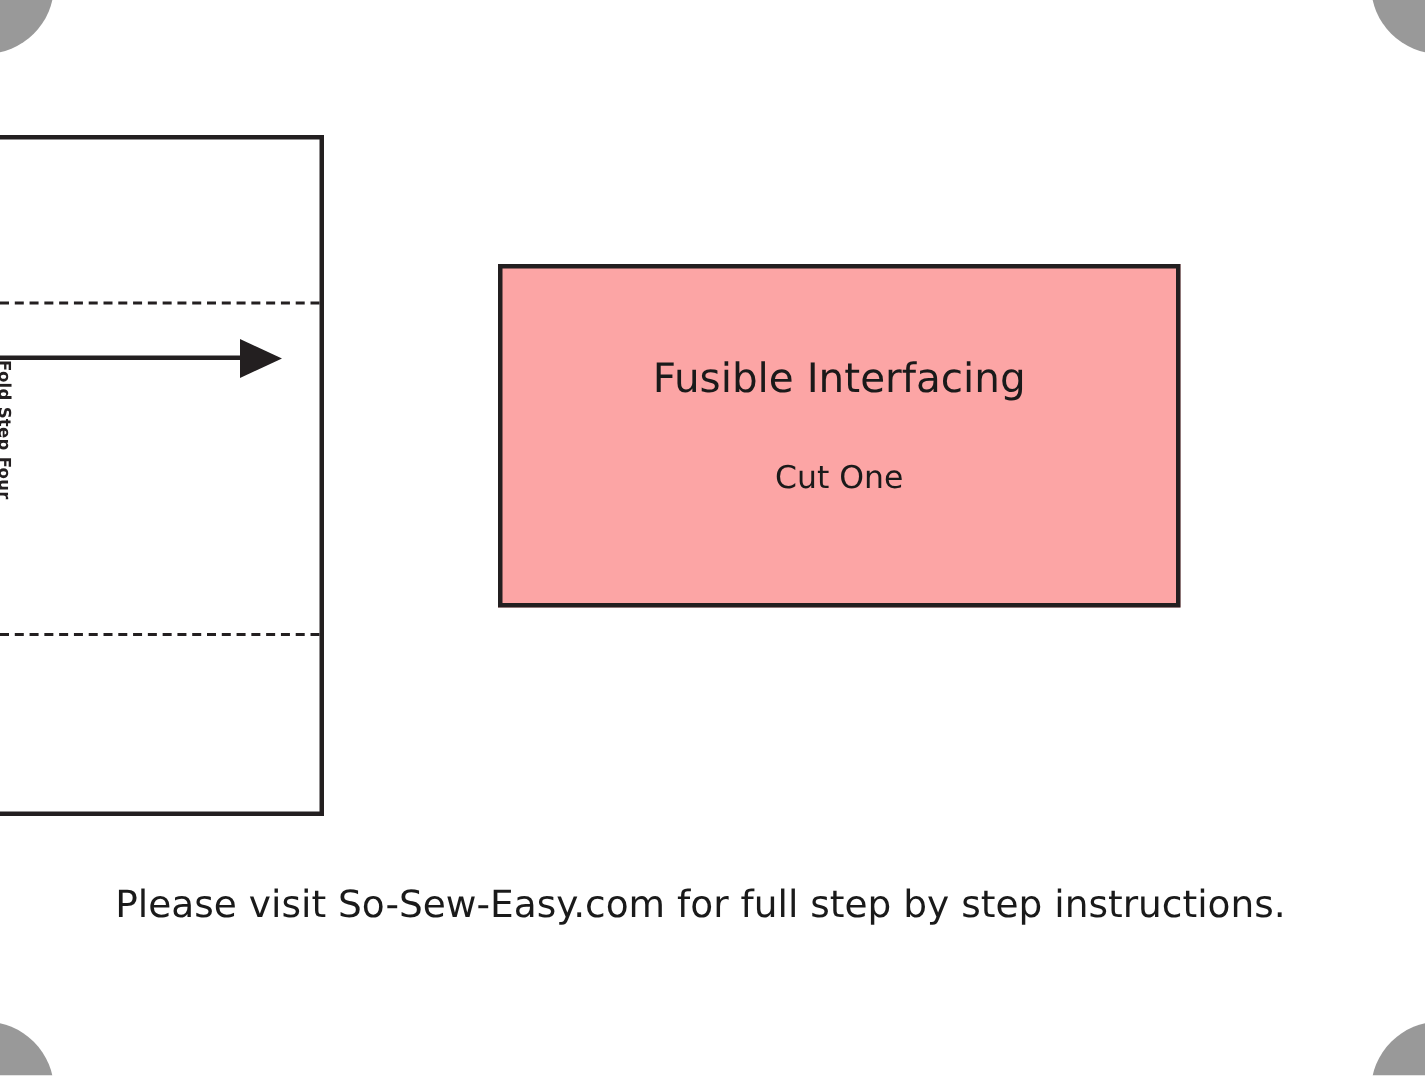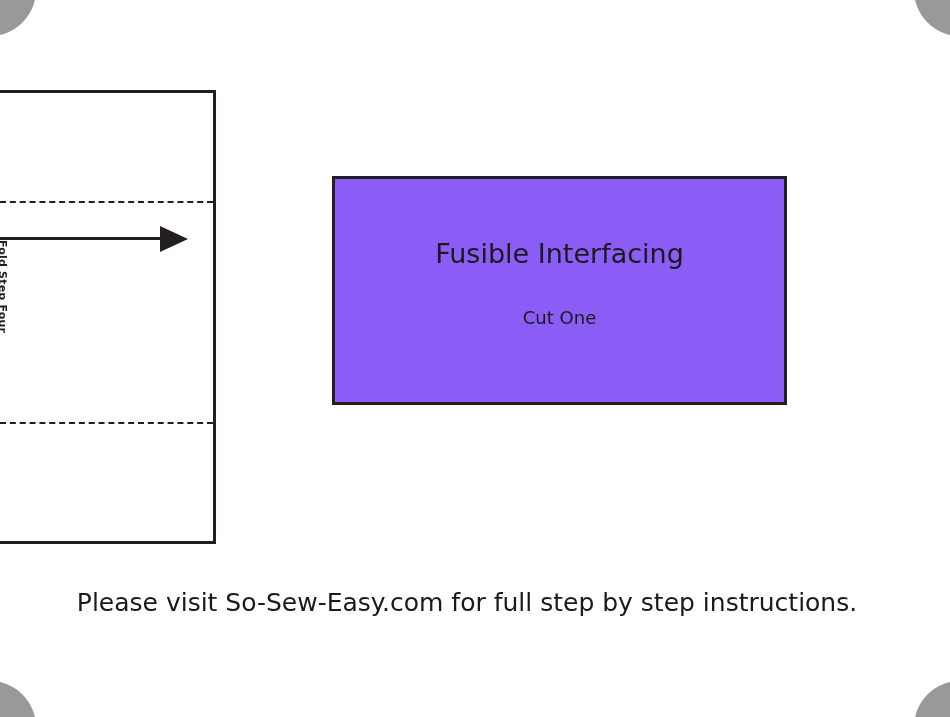--- a/index.html
+++ b/index.html
@@ -99,41 +99,41 @@
 
   
   .interfacing-box {
     position: absolute;
     left: 332px;
     top: 176px;
     width: 449px;
     height: 223px;
     border: 3px solid #231f20;
     box-sizing: content-box;
-    background: #8b5cf6;
+    background: #fca5a5;
   }
   .interfacing-inner {
     position: absolute;
     left: 0;
     top: 0;
     width: 100%;
     height: 100%;
     display: flex;
     flex-direction: column;
     align-items: center;
     justify-content: center;
   }
   .label-title {
     font-size: 27px;
     color: #1a1a1a;
     line-height: 1.05;
     margin-bottom: 16px;
   }
   .label-cut {
-    font-size: 18px;
+    font-size: 21px;
     color: #1a1a1a;
     line-height: 1.05;
     margin-bottom: 13px;
     margin-top: 24px;
   }
   .label-site {
     font-size: 25px;
     color: #1a1a1a;
     line-height: 1.05;
   }

